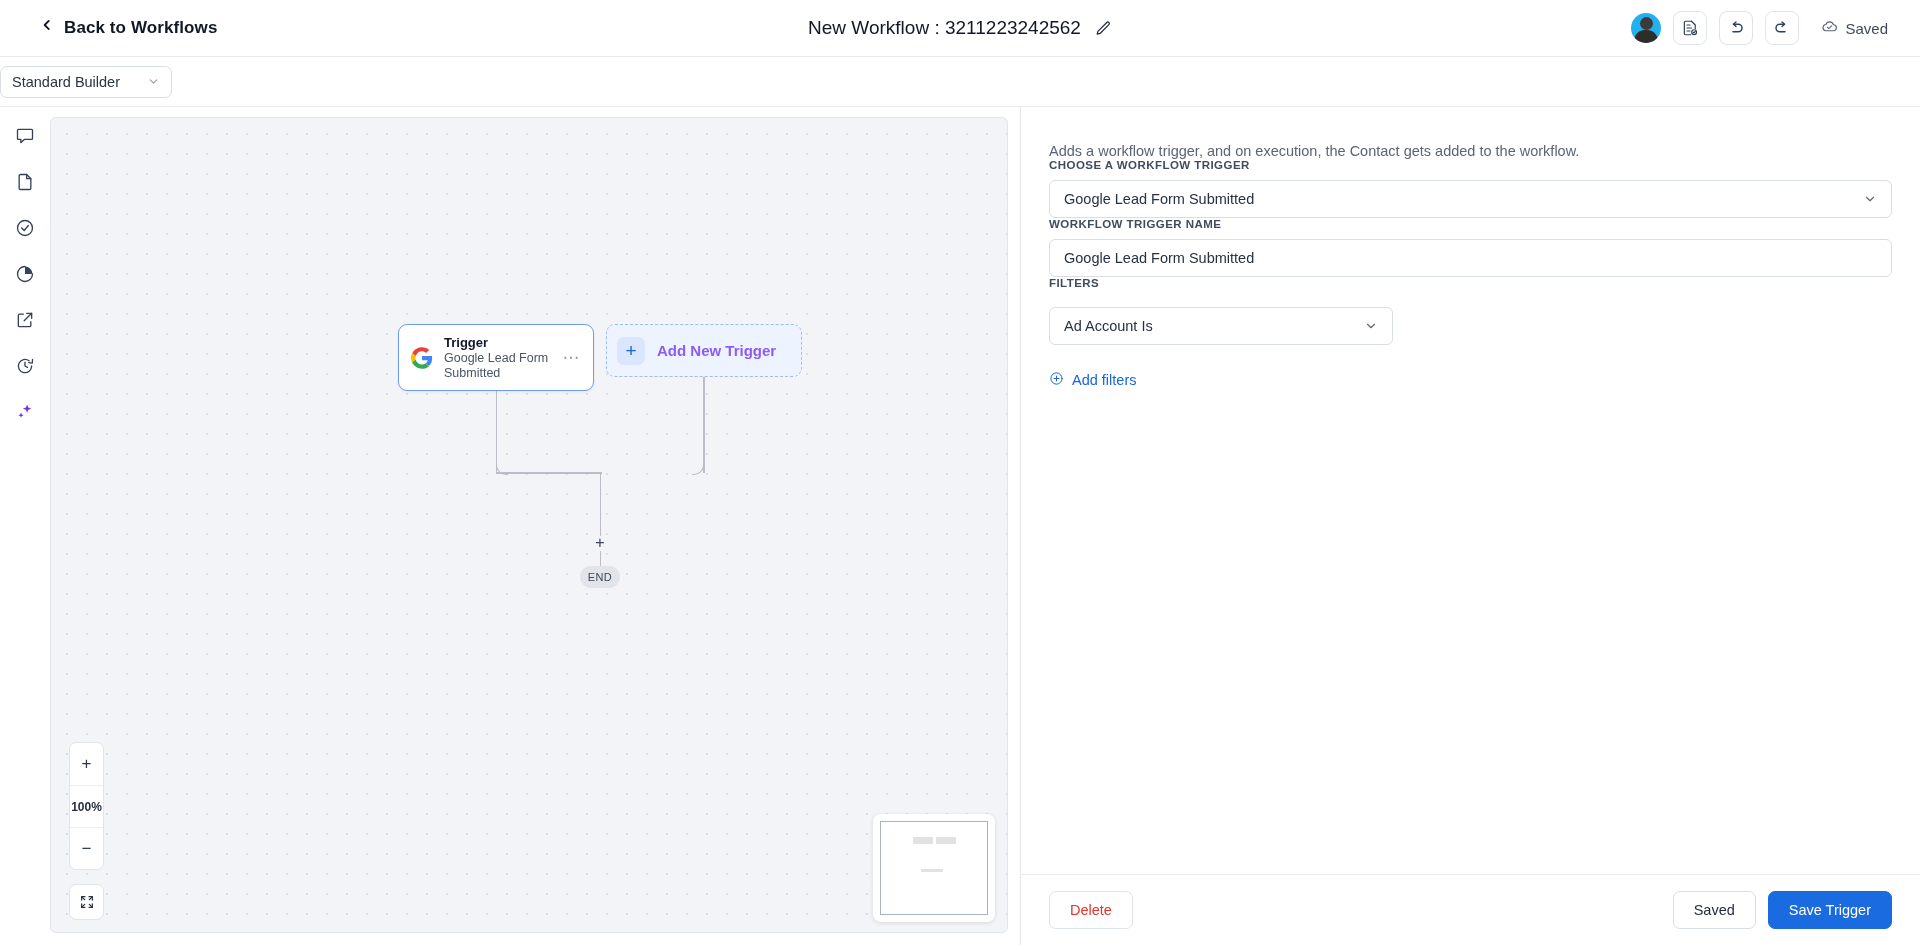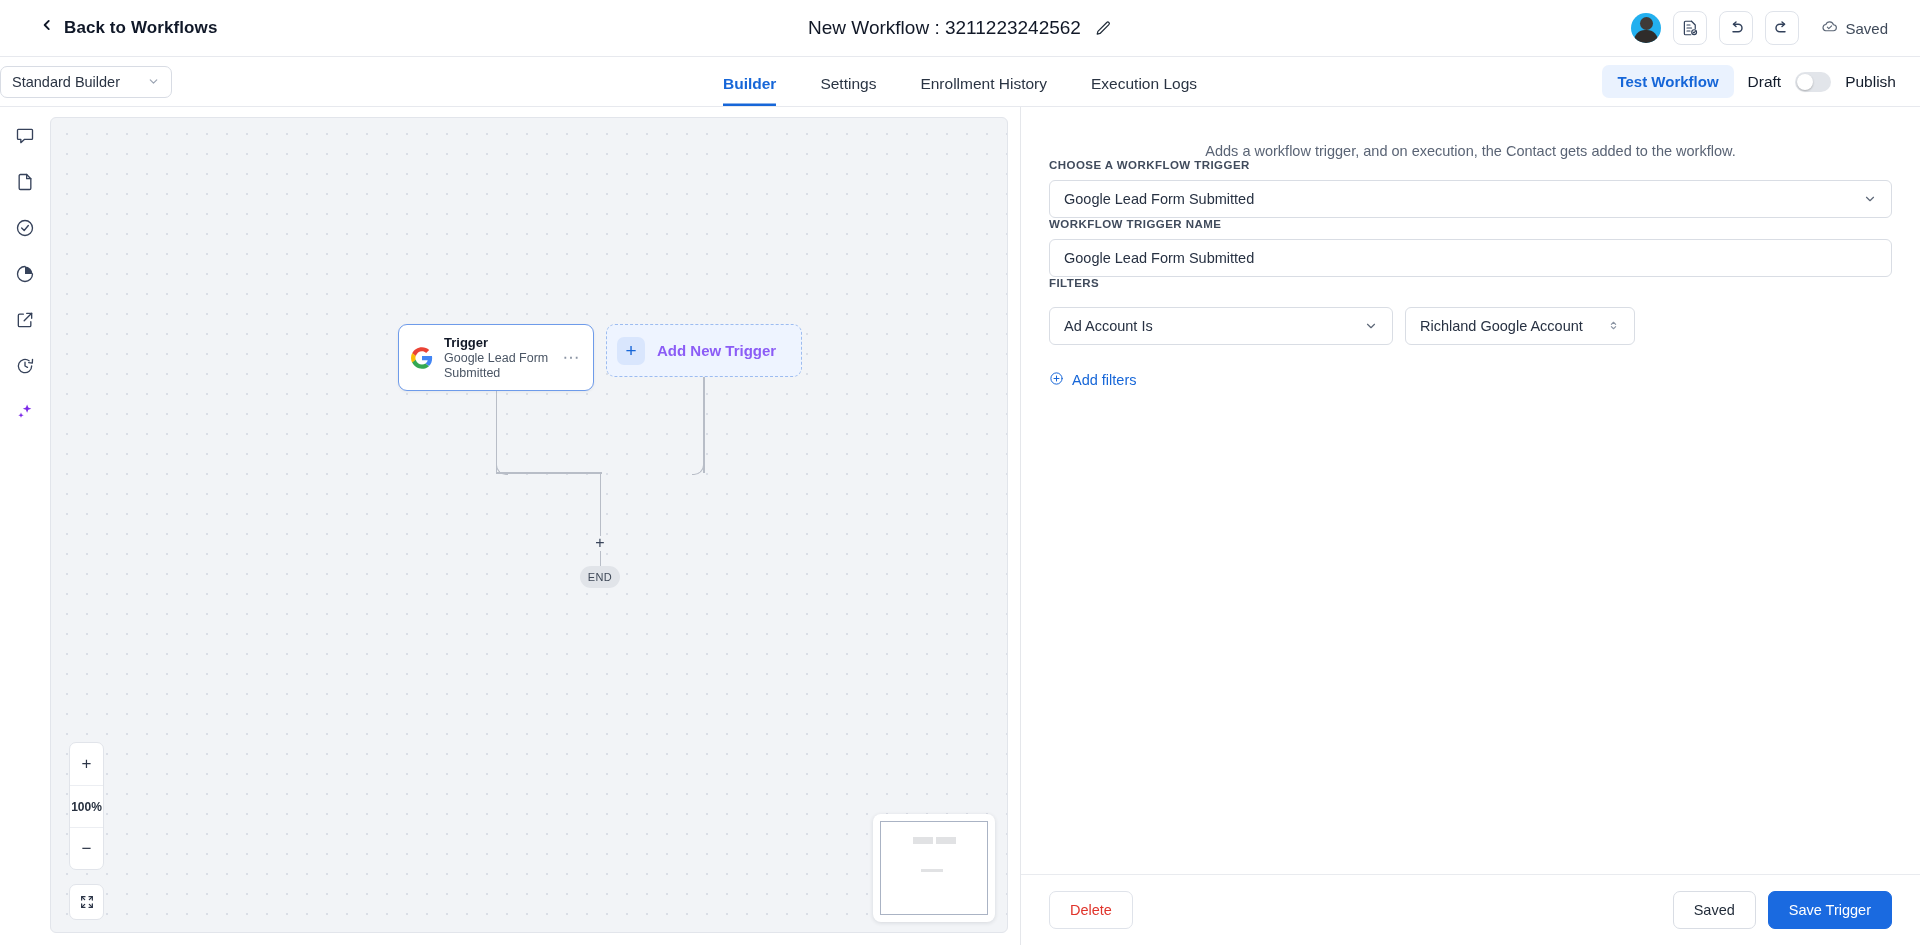--- a/index.html
+++ b/index.html
@@ -222,21 +222,21 @@
   .panel-head { display: flex; align-items: center; }
   .panel-title { font-size: 20px; font-weight: 600; color: #111827; }
   .panel-head-right { margin-left: auto; display: flex; align-items: center; gap: 18px; }
   .learn-more {
     display: flex; align-items: center; gap: 8px;
     border: 1px solid #1666d8; border-radius: 6px; padding: 5px 11px;
     color: #1666d8; font-size: 14px; cursor: pointer; background: #fff;
   }
   .learn-more svg { width: 15px; height: 15px; }
   .close-x { font-size: 19px; color: #1f2937; cursor: pointer; line-height: 1; }
-  .panel-desc { margin-top: 14px; font-size: 14.5px; color: #5a6475; text-align: center; }
+  .panel-desc { margin-top: 14px; font-size: 14.5px; color: #5a6475; }
   .field-label {
     font-size: 11.5px; font-weight: 700; color: #404b5c;
     letter-spacing: .45px;
   }
   .select-box, .text-box {
     margin-top: 9px; height: 38px; border: 1px solid #d9dde4; border-radius: 6px;
     background: #fff; display: flex; align-items: center; padding: 0 14px;
     font-size: 14.5px; color: #273142;
   }
   .select-box { cursor: pointer; }
@@ -329,35 +329,21 @@
   <div class="tabbar">
     <div class="builder-select">
       <span>Standard Builder</span>
       <span class="caret">
         <svg viewBox="0 0 24 24" fill="none" stroke="currentColor" stroke-width="2.2" stroke-linecap="round" stroke-linejoin="round">
             <polyline points="6 9 12 15 18 9"></polyline>
           </svg>
       </span>
     </div>
 
-    <div class="tabs">
-      <div class="tab active">Builder</div>
-      <div class="tab">Settings</div>
-      <div class="tab">Enrollment History</div>
-      <div class="tab">Execution Logs</div>
-    </div>
-
-    <div class="tabbar-right">
-      <div class="test-wf">Test Workflow</div>
-      <span class="draft-label">Draft</span>
-      <div class="toggle">
-        <div class="knob"></div>
-      </div>
-      <span class="publish-label">Publish</span>
-    </div>
+
   </div>
 
   <div class="body-row">
 
     <div class="leftrail">
       <div class="rail-icon">
         <svg viewBox="0 0 24 24" fill="none" stroke="currentColor" stroke-width="1.6" stroke-linecap="round" stroke-linejoin="round">
             <path d="M20 4H4a1 1 0 0 0-1 1v10a1 1 0 0 0 1 1h3v4l4.5-4H20a1 1 0 0 0 1-1V5a1 1 0 0 0-1-1z"></path>
           </svg>
       </div>
@@ -486,29 +472,20 @@
         <div class="field-label">FILTERS</div>
         <div class="filters-row">
           <div class="select-box filter-field">
             <span>Ad Account Is</span>
             <span class="chev">
               <svg viewBox="0 0 24 24" fill="none" stroke="currentColor" stroke-width="2" stroke-linecap="round" stroke-linejoin="round">
                   <polyline points="6 9 12 15 18 9"></polyline>
                 </svg>
             </span>
           </div>
-          <div class="select-box filter-value">
-            <span>Richland Google Account</span>
-            <span class="updown">
-              <svg viewBox="0 0 24 24" width="13" height="13" fill="none" stroke="currentColor" stroke-width="2" stroke-linecap="round" stroke-linejoin="round">
-                  <polyline points="8 10 12 6 16 10"></polyline>
-                  <polyline points="8 14 12 18 16 14"></polyline>
-                </svg>
-            </span>
-          </div>
         </div>
 
         <div class="add-filters">
           <span>
             <svg viewBox="0 0 24 24" fill="none" stroke="currentColor" stroke-width="1.6" stroke-linecap="round">
                 <circle cx="12" cy="12" r="9"></circle>
                 <line x1="12" y1="8" x2="12" y2="16"></line>
                 <line x1="8" y1="12" x2="16" y2="12"></line>
               </svg>
           </span>

